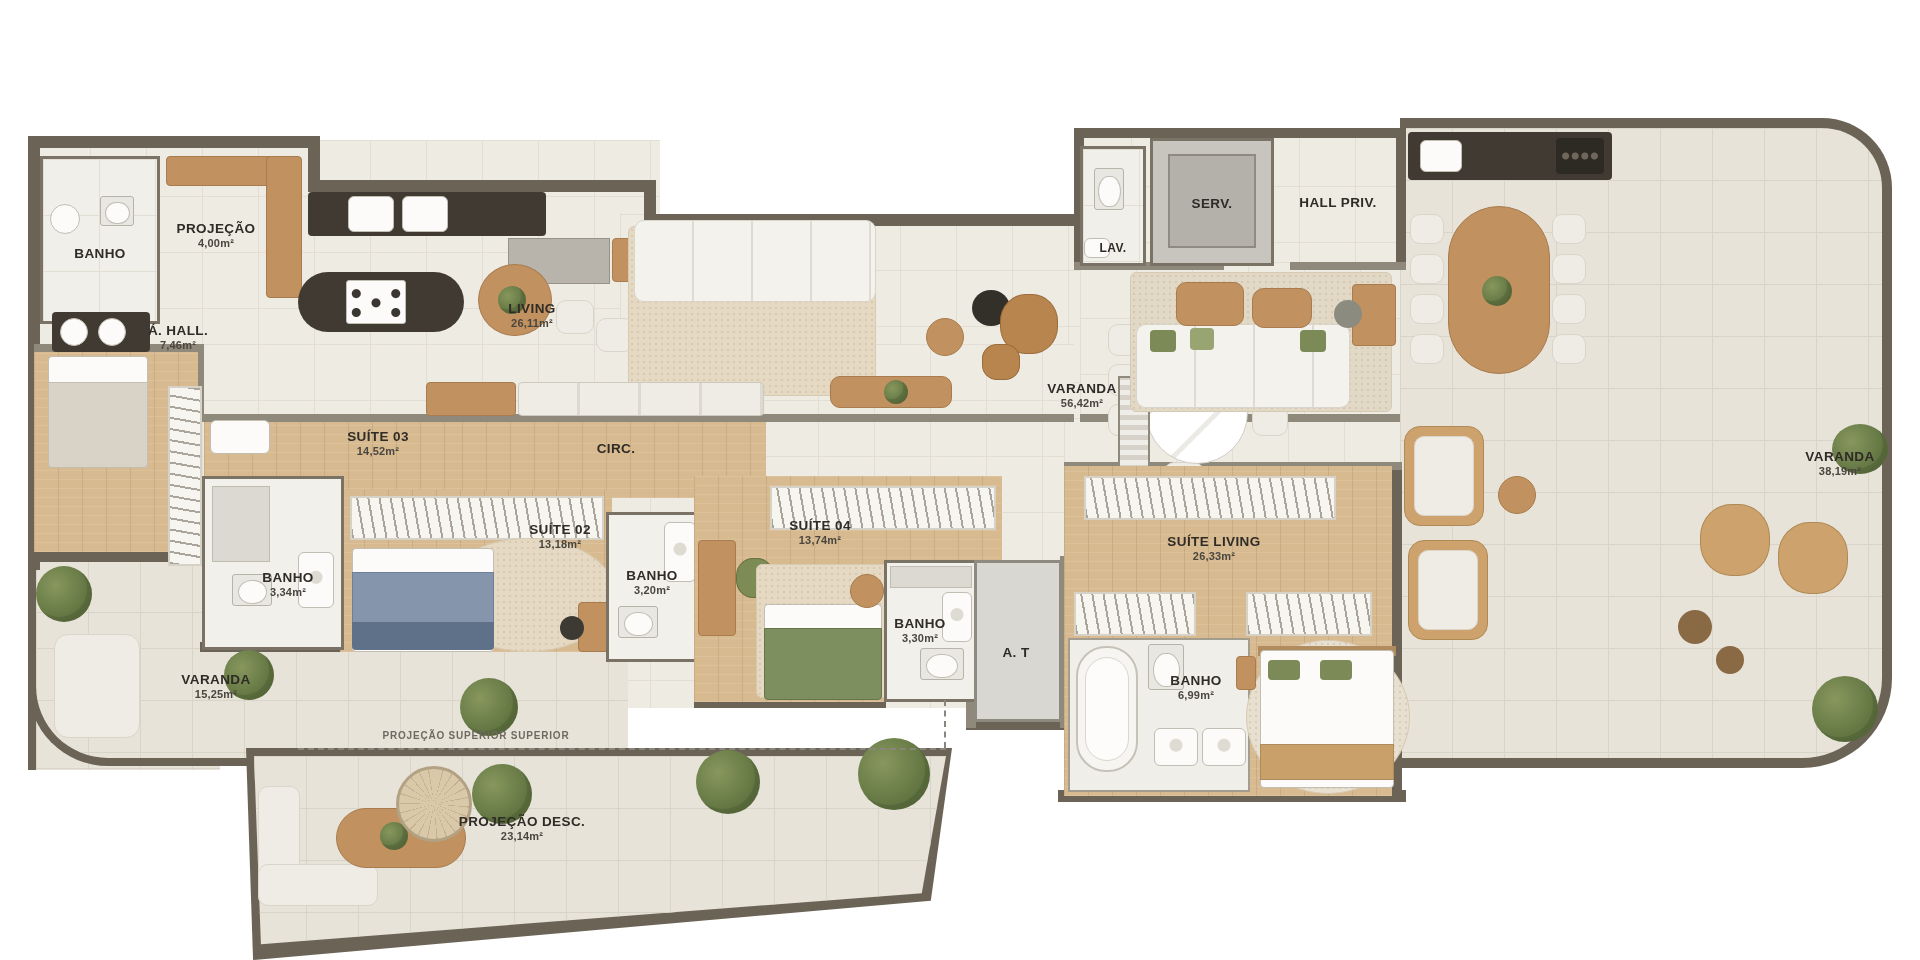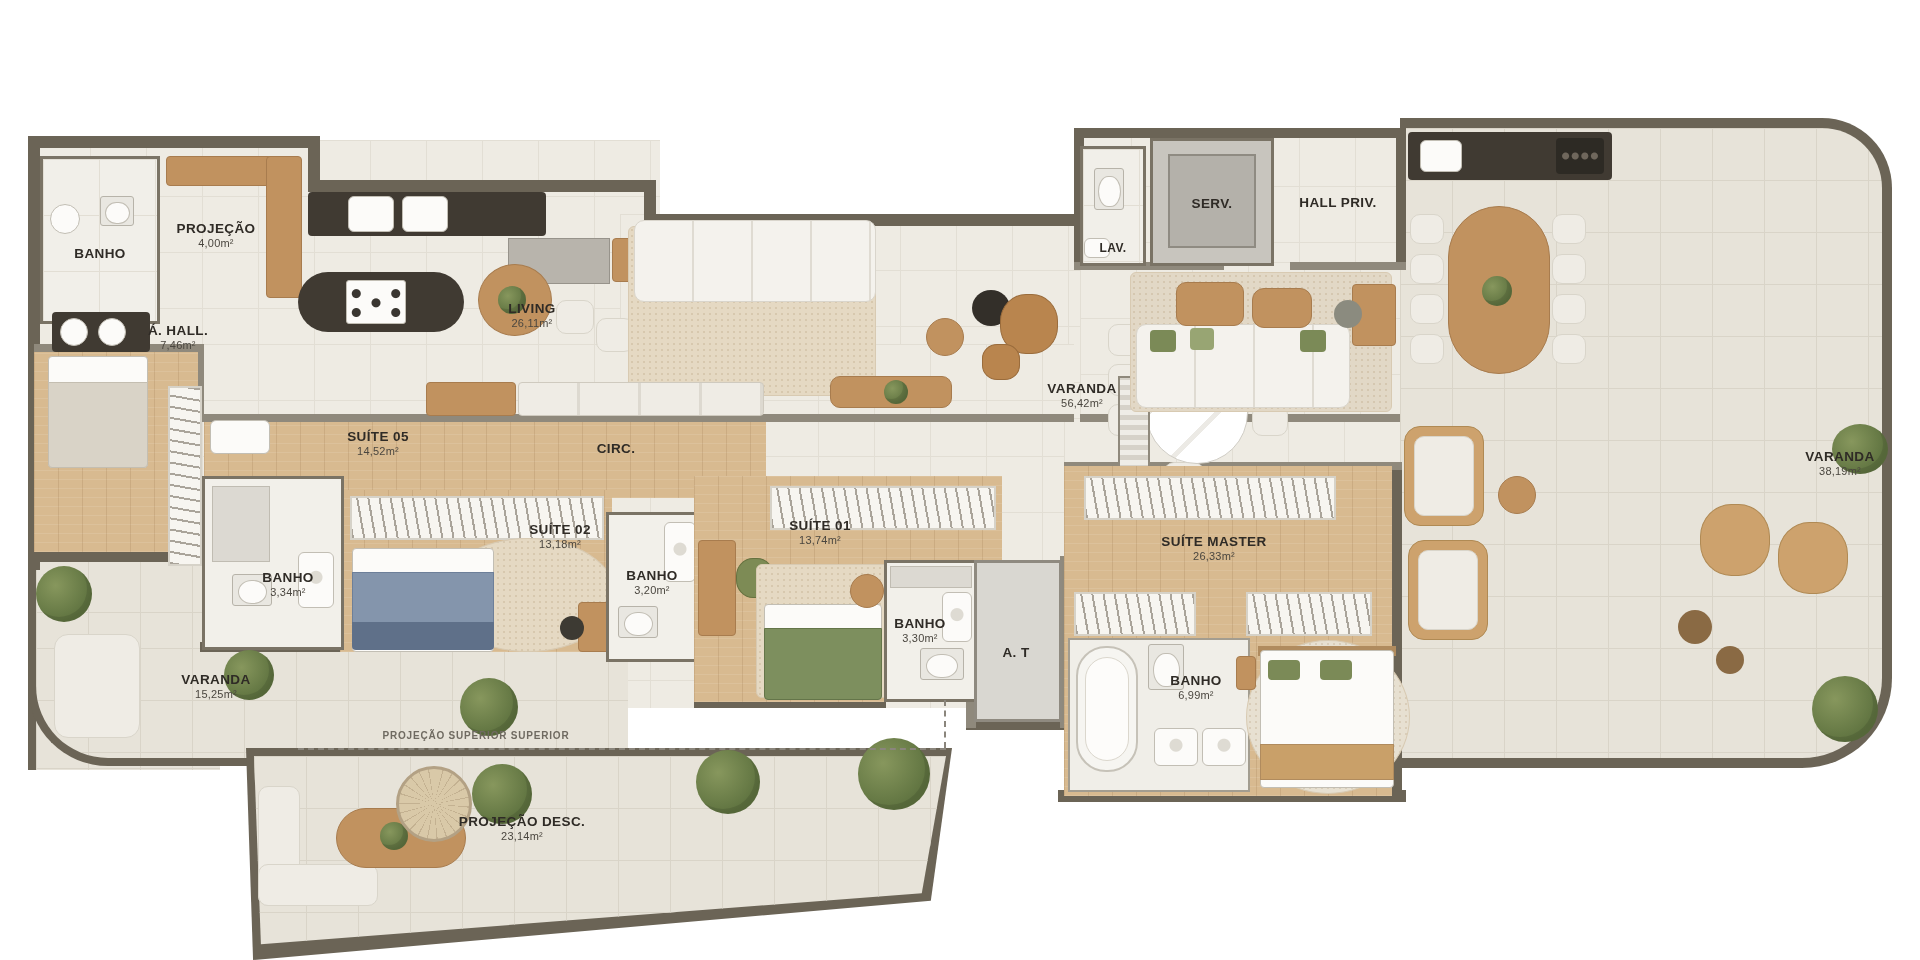--- a/index.html
+++ b/index.html
@@ -44,21 +44,21 @@
   .basin{background:radial-gradient(circle at 50% 45%,#dedbd3 0 6px,#fcfbf9 7px);
         border:1px solid #c2beb4;border-radius:6px;}
   .stairs{background:repeating-linear-gradient(0deg,#d6d2c9 0 5px,#efede7 5px 10px);
         border:2px solid #8f897c;}
   .bench{background:repeating-linear-gradient(90deg,#efece5 0 58px,#ddd9d0 58px 61px);
         border:1px solid #cfcabf;border-radius:4px;}
   
   .lbl{position:absolute;transform:translate(-50%,-50%);text-align:center;color:#2f2b26;
        font-weight:bold;font-size:13.5px;letter-spacing:.4px;line-height:1.2;white-space:nowrap;z-index:50;}
   .lbl .nm{display:block;}
-  .lbl .ar{display:block;font-weight:normal;font-size:11px;color:#4a463f;letter-spacing:.2px;}
+  .lbl .ar{display:block;font-weight:bold;font-size:11px;color:#4a463f;letter-spacing:.2px;}
   .note{position:absolute;transform:translate(-50%,-50%);font-size:10px;font-weight:bold;
        color:#6f6a61;letter-spacing:.8px;white-space:nowrap;z-index:50;}
   .dashh{border-top:2px dashed #8a857c;}
   .dashv{border-left:2px dashed #8a857c;}
 </style>
 </head>
 <body>
 
 <div class="stage">
 
@@ -304,51 +304,51 @@
     </div>
   <div class="lbl" style="left:1082px;top:396px;">
       <span class="nm">VARANDA</span>
       <span class="ar">56,42m²</span>
     </div>
   <div class="lbl" style="left:1840px;top:464px;">
       <span class="nm">VARANDA</span>
       <span class="ar">38,19m²</span>
     </div>
   <div class="lbl" style="left:378px;top:444px;">
-      <span class="nm">SUÍTE 05</span>
+      <span class="nm">SUÍTE 03</span>
       <span class="ar">14,52m²</span>
     </div>
   <div class="lbl" style="left:616px;top:449px;">
       <span class="nm">CIRC.</span>
     </div>
   <div class="lbl" style="left:560px;top:537px;">
       <span class="nm">SUÍTE 02</span>
       <span class="ar">13,18m²</span>
     </div>
   <div class="lbl" style="left:288px;top:585px;">
       <span class="nm">BANHO</span>
       <span class="ar">3,34m²</span>
     </div>
   <div class="lbl" style="left:652px;top:583px;">
       <span class="nm">BANHO</span>
       <span class="ar">3,20m²</span>
     </div>
   <div class="lbl" style="left:820px;top:533px;">
-      <span class="nm">SUÍTE 01</span>
+      <span class="nm">SUÍTE 04</span>
       <span class="ar">13,74m²</span>
     </div>
   <div class="lbl" style="left:920px;top:631px;">
       <span class="nm">BANHO</span>
       <span class="ar">3,30m²</span>
     </div>
   <div class="lbl" style="left:1016px;top:653px;">
       <span class="nm">A. T</span>
     </div>
   <div class="lbl" style="left:1214px;top:549px;">
-      <span class="nm">SUÍTE MASTER</span>
+      <span class="nm">SUÍTE LIVING</span>
       <span class="ar">26,33m²</span>
     </div>
   <div class="lbl" style="left:1196px;top:688px;">
       <span class="nm">BANHO</span>
       <span class="ar">6,99m²</span>
     </div>
   <div class="lbl" style="left:216px;top:687px;">
       <span class="nm">VARANDA</span>
       <span class="ar">15,25m²</span>
     </div>

